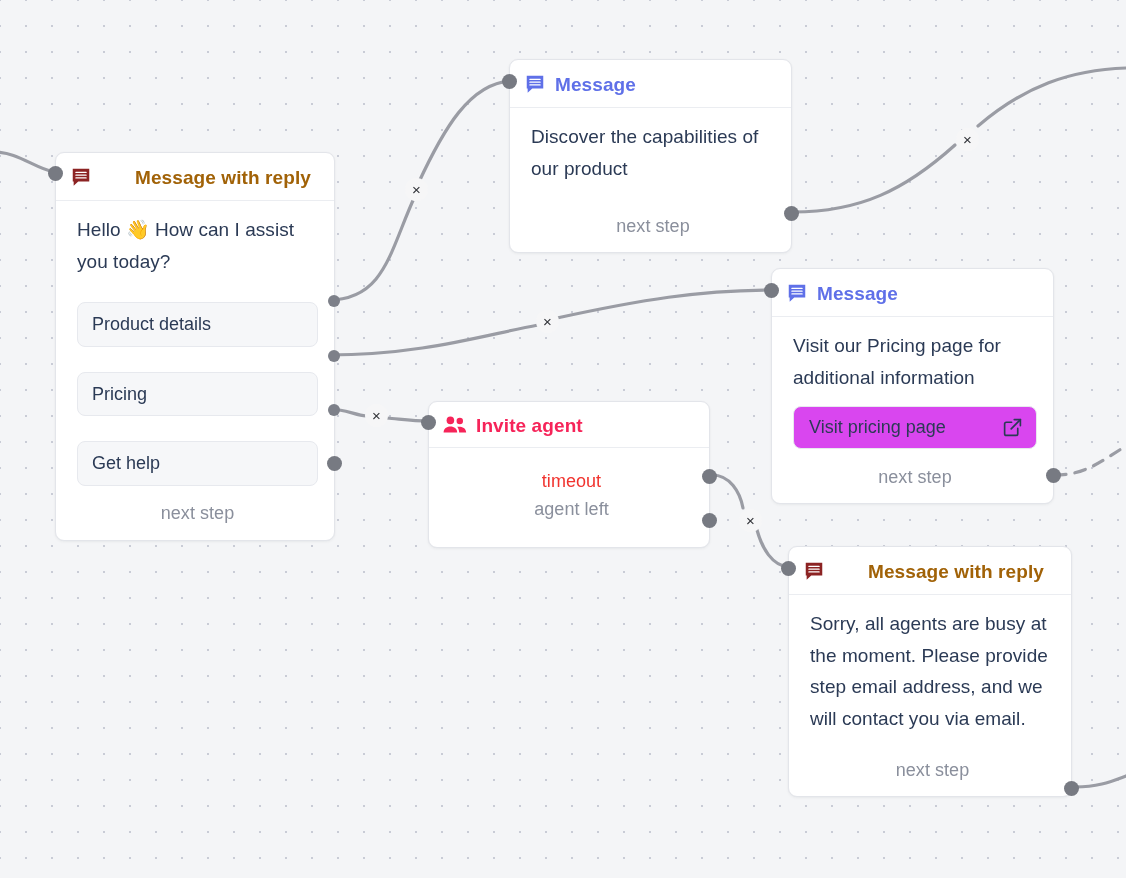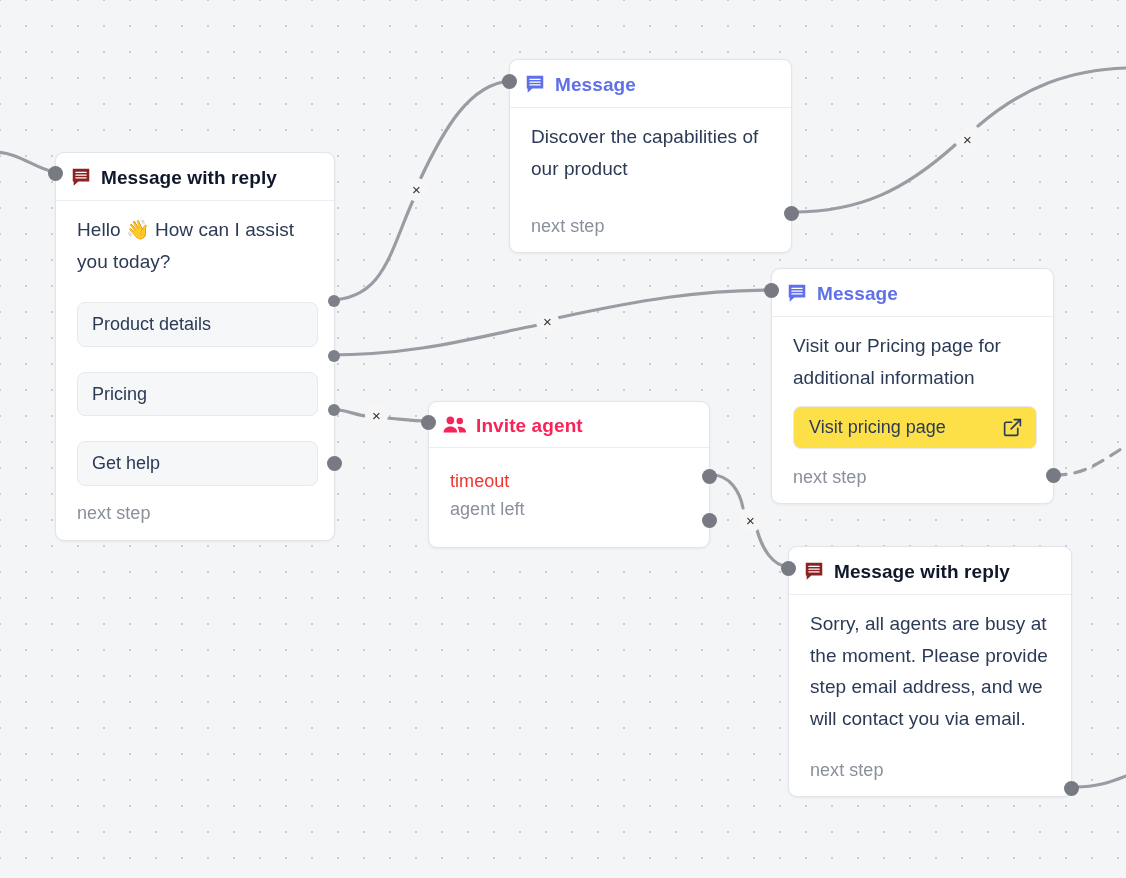--- a/index.html
+++ b/index.html
@@ -22,21 +22,21 @@
     box-shadow:0 1px 3px rgba(22,28,45,.055), 0 0 0 .5px rgba(22,28,45,.012);
     box-sizing:border-box;
   }
   .node-header{
     display:flex;align-items:center;gap:9px;
     padding:13px 14px 12px 14px;
     border-bottom:1px solid #ebedf1;
     box-sizing:border-box;
   }
   .node-title{font-size:19px;font-weight:700;letter-spacing:.1px;line-height:1;}
-  .hdr-red .node-title{color:#0f172a;}
+  .hdr-red .node-title{color:#a16207;margin-left:34px;}
   .hdr-blue .node-title{color:#5f70e8;}
   .hdr-pink .node-title{color:#f62459;}
 
   .node-body{padding:13px 16px 12px 21px;box-sizing:border-box;}
   .msg-text{
     font-size:19px;line-height:1.66;color:#2b3a55;
     letter-spacing:.05px;
   }
 
   .option{
@@ -44,31 +44,31 @@
     background:#f6f7f9;
     border:1px solid #e7e9ee;
     border-radius:8px;
     padding:10px 14px;
     font-size:18px;color:#2b3a55;
     line-height:1.25;
     box-sizing:border-box;
   }
   .linkbtn{
     margin-top:13px;
-    background:#fde047;
+    background:#d946ef;
     border:1px solid #e7e9ee;
     border-radius:8px;
     padding:10px 13px 10px 15px;
     display:flex;align-items:center;justify-content:space-between;
     font-size:18px;color:#2b3a55;
     box-sizing:border-box;
   }
 
   .port-row{
-    display:flex;align-items:center;justify-content:flex-start;
+    display:flex;align-items:center;justify-content:center;
     position:relative;
     height:28px;
   }
   .port-label{font-size:18px;color:#8a8f9c;letter-spacing:.05px;}
   .port-label.timeout{color:#f1342f;}
   .next-step-row{margin-top:14px;}
 
   
   .port{
     position:absolute;

